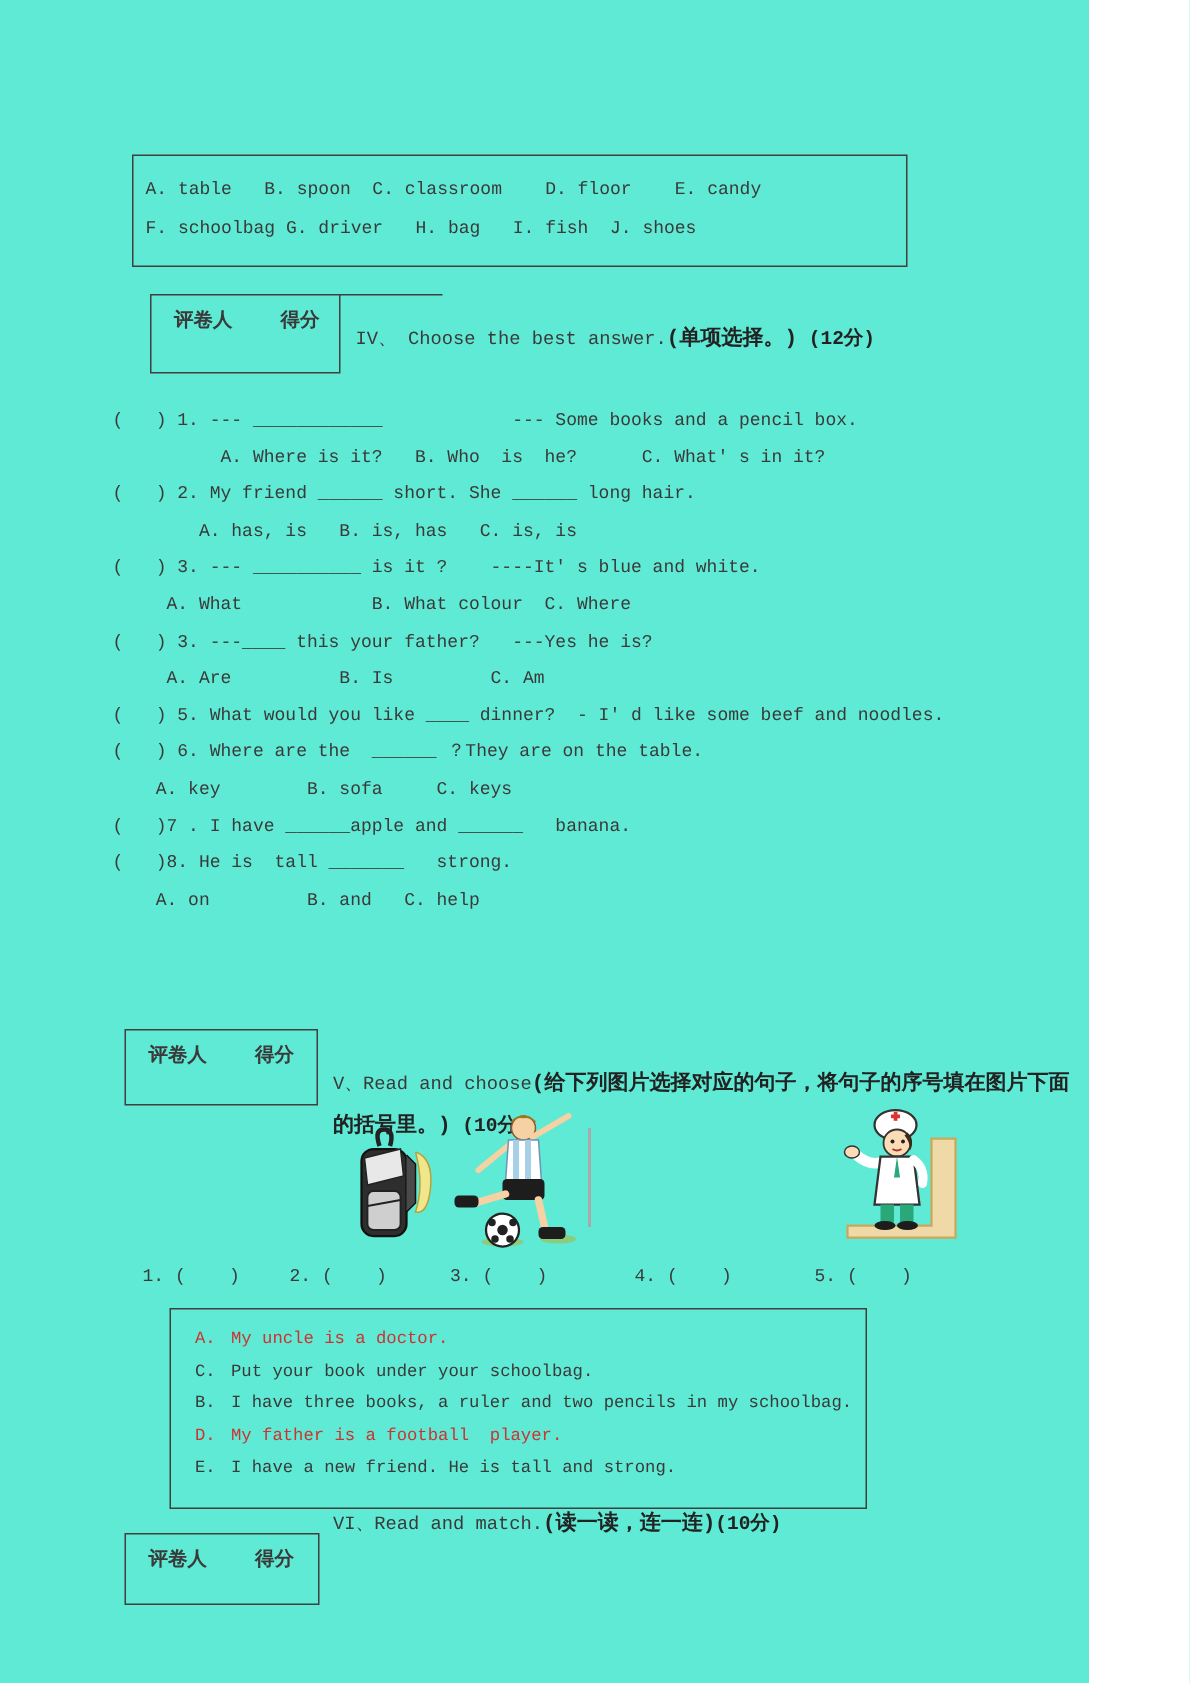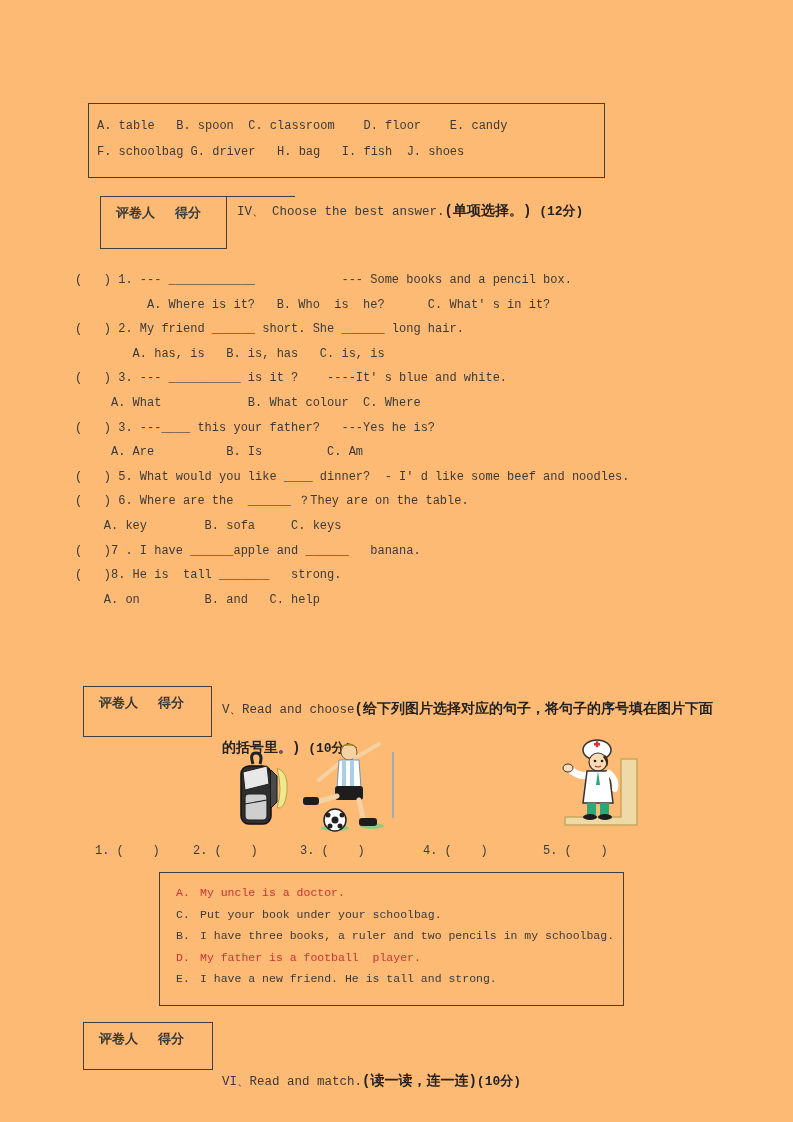--- a/index.html
+++ b/index.html
@@ -1,52 +1,52 @@
 <!DOCTYPE html>
 <html><head>
 <meta charset="utf-8">
 <style>
   html,body{margin:0;padding:0;background:#fff;}
-  .page{position:relative;width:793px;height:1122px;background:#fdba74;overflow:hidden;
+  .page{position:relative;width:726px;height:1122px;background:#5eead4;overflow:hidden;
         font-family:"Liberation Mono","DejaVu Sans Mono",monospace;color:#3a3a3a;}
   .abs{position:absolute;}
   .pre{white-space:pre;font-size:12px;line-height:26px;}
 
   
   .word-bank{left:88px;top:103px;width:517px;height:75px;border:1.5px solid #3f3f3f;
              padding:9px 0 0 8px;box-sizing:border-box;}
 
   
-  .grader{border:1.5px solid #3f3f3f;box-sizing:border-box;display:flex;gap:20px;
+  .grader{border:1.5px solid #3f3f3f;box-sizing:border-box;display:flex;gap:32px;
           padding:7px 0 0 15px;font-size:13px;font-weight:bold;}
   .grader-4{left:100px;top:196px;width:127px;height:53px;}
   .grader-5{left:83px;top:686px;width:129px;height:51px;}
   .grader-6{left:83px;top:1022px;width:130px;height:48px;}
   .topline-ext{left:226px;top:196px;width:69px;height:0;border-top:1.5px solid #3f3f3f;}
 
   
-  .sec-title{font-size:12.5px;line-height:38px;}
+  .sec-title{font-size:12.5px;line-height:27px;margin-top:20px;}
   .sec-title .cn{font-size:14px;font-weight:bold;color:#222;}
   .sec-title .score{font-size:13px;font-weight:bold;color:#222;}
   .title-4{left:237px;top:192px;width:540px;}
   .title-5{left:222px;top:690px;width:500px;}
-  .title-6{left:222px;top:1062px;width:520px;}
+  .title-6{left:222px;top:982px;width:520px;}
 
   
   .questions{left:75px;top:268px;width:700px;}
   .q-line{white-space:pre;font-size:12px;line-height:24.6px;height:24.6px;}
 
   
   .vline{left:392px;top:752px;width:2px;height:66px;background:#a9a9a9;}
   .blank{top:844px;font-size:12px;white-space:pre;}
   .b1{left:95px;} .b2{left:193px;} .b3{left:300px;} .b4{left:423px;} .b5{left:543px;}
 
   
   .sentence-box{left:113px;top:872px;width:465px;height:134px;border:1.5px solid #3f3f3f;
-                box-sizing:border-box;padding:9px 0 0 16px;margin-left:46px;}
+                box-sizing:border-box;padding:9px 0 0 16px;}
   .s-row{font-size:11.5px;line-height:21.6px;white-space:pre;}
   .s-row .lbl{display:inline-block;width:24px;}
   .red{color:#cc3333;}
 </style>
 </head>
 <body>
 
 <div class="page">
 
   <div class="abs word-bank">

